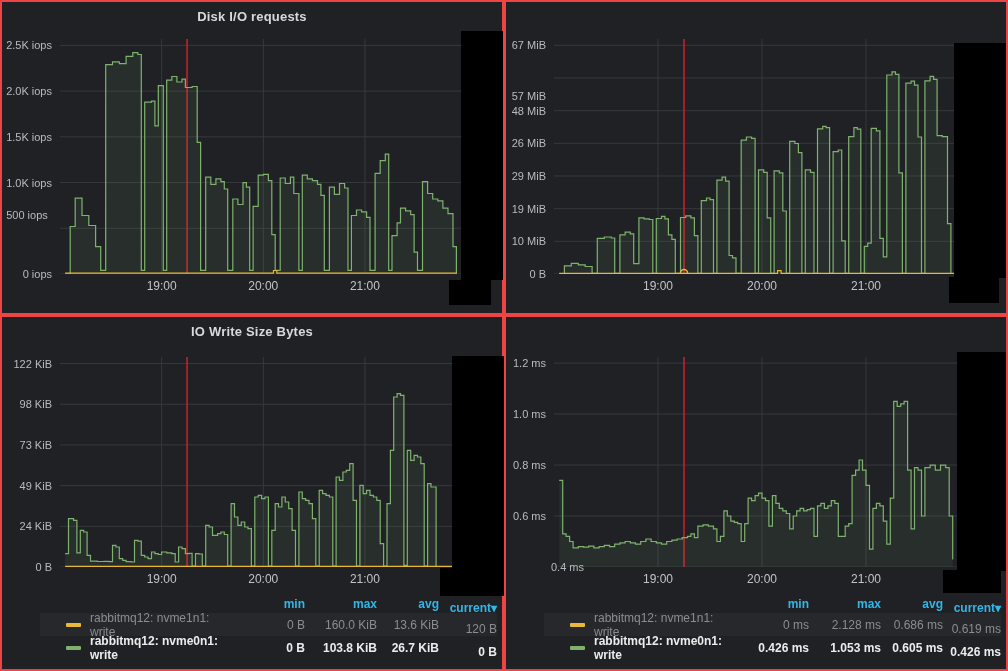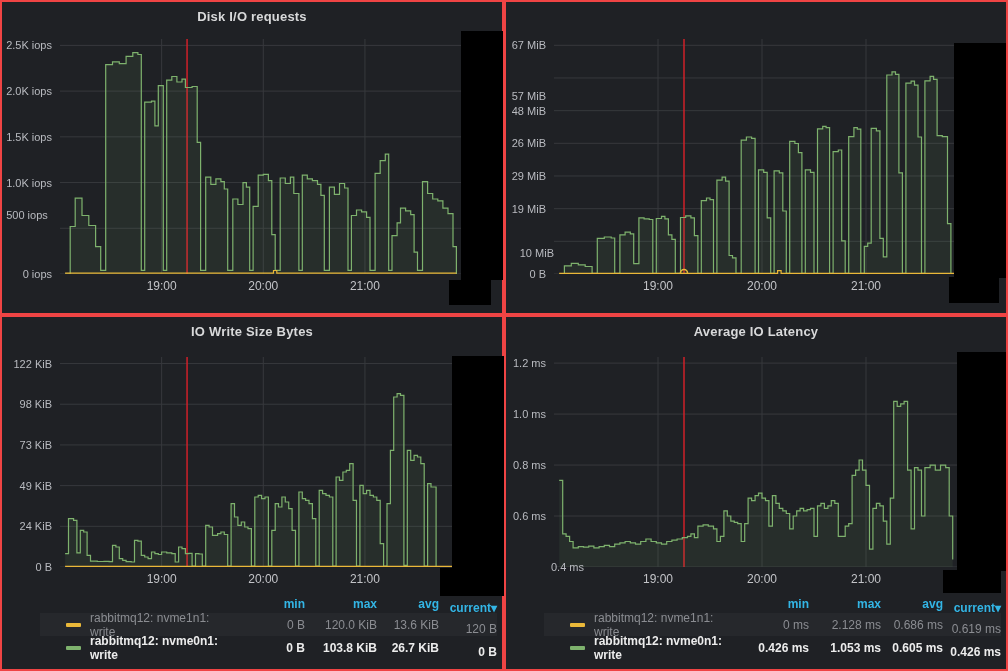--- a/index.html
+++ b/index.html
@@ -82,21 +82,21 @@
           <line x1="208" y1="0" x2="208" y2="235" stroke="#37393d" stroke-width="1"></line>
           <line x1="312" y1="0" x2="312" y2="235" stroke="#37393d" stroke-width="1"></line>
           <line x1="130" y1="0" x2="130" y2="235" stroke="#cf2029" stroke-width="1.5"></line>
           <path d="M5.2,235 L5.2,235.0 H10.4 V226.8 H17.3 V224.4 H24.3 V225.8 H31.2 V227.5 H38.1 V234.3 H43.3 V199.4 H50.3 V198.0 H57.2 V199.0 H60.7 V234.3 H65.9 V195.9 H71.1 V193.2 H76.3 V194.9 H79.7 V224.7 H84.9 V178.8 H90.1 V179.8 H95.3 V180.5 H98.8 V234.3 H102.3 V179.5 H107.5 V177.4 H110.9 V179.8 H114.4 V195.9 H117.9 V200.4 H121.3 V234.3 H126.5 V178.5 H131.7 V176.8 H136.9 V178.8 H140.4 V196.6 H143.9 V234.3 H147.3 V161.7 H152.5 V159.0 H156.0 V160.7 H159.5 V234.3 H162.9 V141.1 H168.1 V138.1 H171.6 V142.2 H175.1 V216.5 H178.5 V218.9 H182.0 V234.3 H187.2 V101.1 H192.4 V98.0 H197.6 V99.3 H201.1 V234.3 H204.5 V130.9 H209.7 V133.3 H213.2 V178.8 H216.7 V234.3 H220.1 V131.9 H225.3 V133.9 H228.8 V172.0 H232.3 V234.3 H235.7 V102.4 H240.9 V104.5 H244.4 V113.7 H247.9 V234.3 H251.3 V130.9 H256.5 V133.3 H260.0 V234.3 H263.5 V89.8 H268.7 V87.4 H272.1 V88.7 H275.6 V234.3 H279.1 V112.7 H284.3 V111.0 H287.7 V201.8 H291.2 V234.3 H294.7 V97.6 H299.9 V88.7 H303.3 V90.1 H306.8 V234.3 H310.3 V207.3 H313.7 V204.2 H317.2 V89.4 H322.4 V91.8 H325.9 V199.4 H329.3 V217.9 H332.8 V36.0 H338.0 V32.9 H341.5 V35.3 H344.9 V133.9 H348.4 V234.3 H351.9 V44.2 H357.1 V42.1 H360.5 V46.2 H364.0 V98.0 H367.5 V234.3 H370.9 V41.8 H376.1 V37.3 H379.6 V40.4 H383.1 V96.6 H388.3 V97.6 H393.5 V184.6 H396.9 V234.3 L396.9,235 Z" fill="#7EB26D" fill-opacity="0.09" stroke="none"></path>
           <path d="M5.2,235.0 H10.4 V226.8 H17.3 V224.4 H24.3 V225.8 H31.2 V227.5 H38.1 V234.3 H43.3 V199.4 H50.3 V198.0 H57.2 V199.0 H60.7 V234.3 H65.9 V195.9 H71.1 V193.2 H76.3 V194.9 H79.7 V224.7 H84.9 V178.8 H90.1 V179.8 H95.3 V180.5 H98.8 V234.3 H102.3 V179.5 H107.5 V177.4 H110.9 V179.8 H114.4 V195.9 H117.9 V200.4 H121.3 V234.3 H126.5 V178.5 H131.7 V176.8 H136.9 V178.8 H140.4 V196.6 H143.9 V234.3 H147.3 V161.7 H152.5 V159.0 H156.0 V160.7 H159.5 V234.3 H162.9 V141.1 H168.1 V138.1 H171.6 V142.2 H175.1 V216.5 H178.5 V218.9 H182.0 V234.3 H187.2 V101.1 H192.4 V98.0 H197.6 V99.3 H201.1 V234.3 H204.5 V130.9 H209.7 V133.3 H213.2 V178.8 H216.7 V234.3 H220.1 V131.9 H225.3 V133.9 H228.8 V172.0 H232.3 V234.3 H235.7 V102.4 H240.9 V104.5 H244.4 V113.7 H247.9 V234.3 H251.3 V130.9 H256.5 V133.3 H260.0 V234.3 H263.5 V89.8 H268.7 V87.4 H272.1 V88.7 H275.6 V234.3 H279.1 V112.7 H284.3 V111.0 H287.7 V201.8 H291.2 V234.3 H294.7 V97.6 H299.9 V88.7 H303.3 V90.1 H306.8 V234.3 H310.3 V207.3 H313.7 V204.2 H317.2 V89.4 H322.4 V91.8 H325.9 V199.4 H329.3 V217.9 H332.8 V36.0 H338.0 V32.9 H341.5 V35.3 H344.9 V133.9 H348.4 V234.3 H351.9 V44.2 H357.1 V42.1 H360.5 V46.2 H364.0 V98.0 H367.5 V234.3 H370.9 V41.8 H376.1 V37.3 H379.6 V40.4 H383.1 V96.6 H388.3 V97.6 H393.5 V184.6 H396.9 V234.3" fill="none" stroke="#7EB26D" stroke-width="1.2"></path>
           <path d="M5.2,234.3 H220.1 V234.3 H223.6 V231.6 H227.1 V234.3 H402.1 V234.3" fill="none" stroke="#EAB839" stroke-width="1.2"></path>
           <circle cx="130" cy="233.97230320699708" r="3.5" fill="none" stroke="#EAB839" stroke-width="1.5"></circle>
         </svg>
       </div>
   <div class="ytick" style="width: 40px; left: 0px; top: 266px;">0 B</div>
-      <div class="ytick" style="width: 40px; left: 8px; top: 233.319px; margin-top: 12px;">10 MiB</div>
+      <div class="ytick" style="width: 40px; left: 0px; top: 233.319px;">10 MiB</div>
       <div class="ytick" style="width: 40px; left: 0px; top: 200.673px;">19 MiB</div>
       <div class="ytick" style="width: 40px; left: 0px; top: 167.992px;">29 MiB</div>
       <div class="ytick" style="width: 40px; left: 0px; top: 135.311px;">26 MiB</div>
       <div class="ytick" style="width: 40px; left: 0px; top: 102.665px;">48 MiB</div>
       <div class="ytick" style="width: 40px; left: 0px; top: 88px;">57 MiB</div>
       <div class="ytick" style="width: 40px; left: 0px; top: 37.3032px;">67 MiB</div>
       <div class="xtick" style="left: 128px; top: 277px;">19:00</div>
       <div class="xtick" style="left: 232px; top: 277px;">20:00</div>
       <div class="xtick" style="left: 336px; top: 277px;">21:00</div>
     </div>
@@ -127,21 +127,21 @@
           <div class="lg-val c1">max</div>
           <div class="lg-val c2">avg</div>
           <div class="lg-val c3">current▾</div>
         </div>
         <div class="lg-row dim">
           <div class="lg-label">
             <span class="lg-swatch" style="background: rgb(234, 184, 57);"></span>
             <span>rabbitmq12: nvme1n1: write</span>
           </div>
           <div class="lg-val c0">0 B</div>
-          <div class="lg-val c1">120.0 KiB</div>
+          <div class="lg-val c1">160.0 KiB</div>
           <div class="lg-val c2">13.6 KiB</div>
           <div class="lg-val c3">120 B</div>
         </div>
         <div class="lg-row bright">
           <div class="lg-label">
             <span class="lg-swatch" style="background: rgb(126, 178, 109);"></span>
             <span>rabbitmq12: nvme0n1: write</span>
           </div>
           <div class="lg-val c0">0 B</div>
           <div class="lg-val c1">103.8 KiB</div>
@@ -154,21 +154,20 @@
       <div class="ytick" style="width: 50px; left: 0px; top: 162.617px;">49 KiB</div>
       <div class="ytick" style="width: 50px; left: 0px; top: 121.933px;">73 KiB</div>
       <div class="ytick" style="width: 50px; left: 0px; top: 81.2333px;">98 KiB</div>
       <div class="ytick" style="width: 50px; left: 0px; top: 40.55px;">122 KiB</div>
       <div class="xtick" style="left: 135.647px; top: 255px;">19:00</div>
       <div class="xtick" style="left: 237.294px; top: 255px;">20:00</div>
       <div class="xtick" style="left: 338.941px; top: 255px;">21:00</div>
     </div>
 
   <div class="panel" id="p3">
-    <div class="panel-title">Average IO Latency</div>
     <div class="plot-region">
         <svg width="442" height="210">
           <line x1="0" y1="210" x2="442" y2="210" stroke="#37393d" stroke-width="1"></line>
           <line x1="0" y1="159.02912621359224" x2="442" y2="159.02912621359224" stroke="#37393d" stroke-width="1"></line>
           <line x1="0" y1="108.05825242718446" x2="442" y2="108.05825242718446" stroke="#37393d" stroke-width="1"></line>
           <line x1="0" y1="57.087378640776706" x2="442" y2="57.087378640776706" stroke="#37393d" stroke-width="1"></line>
           <line x1="0" y1="6.116504854368941" x2="442" y2="6.116504854368941" stroke="#37393d" stroke-width="1"></line>
           <line x1="104" y1="0" x2="104" y2="210" stroke="#37393d" stroke-width="1"></line>
           <line x1="208" y1="0" x2="208" y2="210" stroke="#37393d" stroke-width="1"></line>
           <line x1="312" y1="0" x2="312" y2="210" stroke="#37393d" stroke-width="1"></line>

